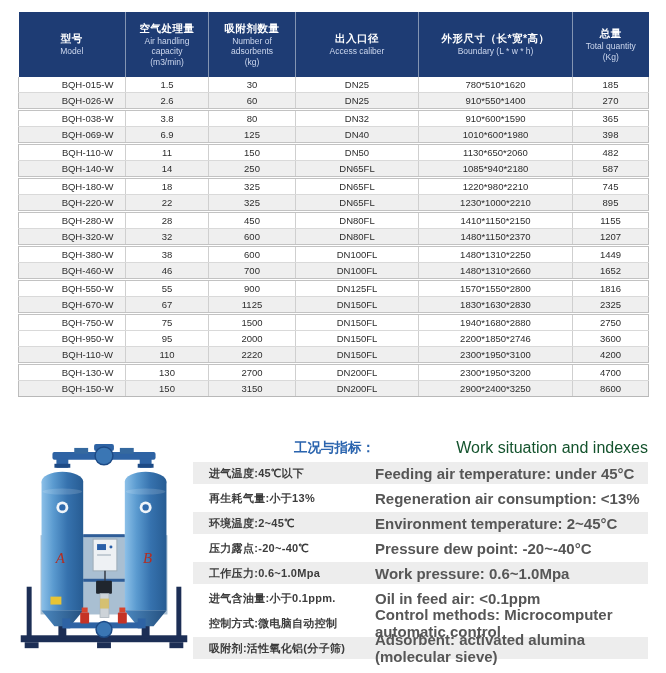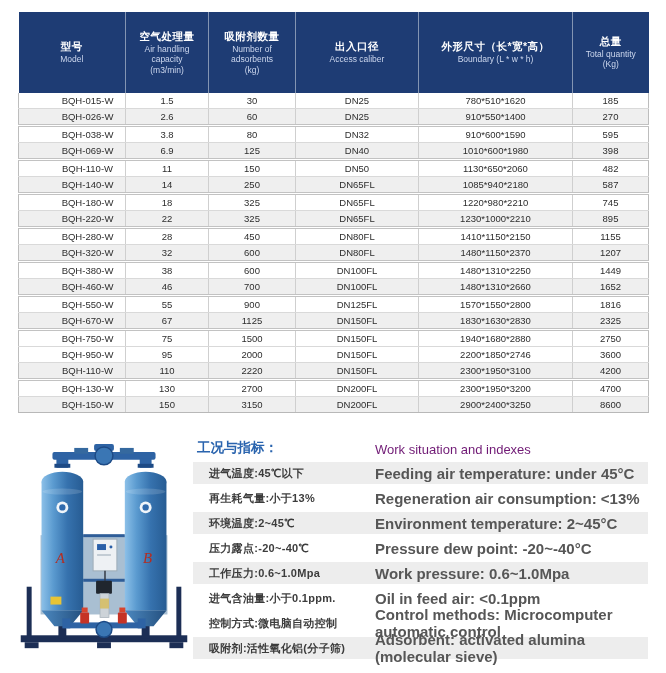--- a/index.html
+++ b/index.html
@@ -11,44 +11,44 @@
   .page{position:relative;width:666px;height:673px;background:#fff;overflow:hidden;}
 
   
   table.spec-table{
     position:absolute;left:18px;top:12px;width:630px;
     border-collapse:collapse;table-layout:fixed;
   }
   .spec-table thead tr{height:65px;}
   .spec-table th{
     background:#1e3c74;color:#ffffff;vertical-align:middle;text-align:center;
-    padding:18px 2px;font-weight:600;font-size:11px;line-height:1.25;
+    padding:2px 2px;font-weight:600;font-size:11px;line-height:1.25;
   }
   .spec-table th + th{border-left:1px solid rgba(255,255,255,0.45);}
   .spec-table th .h-zh{display:block;font-size:10.5px;letter-spacing:.5px;}
   .spec-table th .h-en{display:block;font-weight:400;font-size:8.5px;color:#ccd7ee;line-height:1.2;margin-top:1px;}
   .spec-table th .h-unit{display:block;font-weight:400;font-size:8.5px;color:#ccd7ee;line-height:1.2;}
   .spec-table td{
     height:15px;font-size:9.5px;color:#2d2d2d;text-align:center;vertical-align:middle;
     border-bottom:1px solid #d9d9d9;border-right:1px solid #cfcfcf;
     padding:0 2px;white-space:nowrap;overflow:hidden;
   }
   .spec-table td:first-child{border-left:1px solid #bdbdbd;padding-left:33px;}
   .spec-table td:last-child{border-right:1px solid #bdbdbd;}
   .spec-table tr.alt td{background:#efefef;}
   .spec-table tr.pair-end td{border-bottom:3px double #c2c2c2;}
   .spec-table tbody tr:last-child td{border-bottom:1px solid #b8b8b8;}
 
   
   .photo-wrap{position:absolute;left:14px;top:440px;width:180px;height:228px;}
   .specs{position:absolute;left:193px;top:436px;width:455px;}
-  .spec-titles{display:flex;align-items:flex-end;height:21px;margin-bottom:3px;}
+  .spec-titles{display:flex;align-items:flex-end;height:21px;margin-bottom:3px;text-align:right;}
   .spec-title-zh{width:182px;padding-left:4px;box-sizing:border-box;
     font-size:13.5px;font-weight:700;color:#2a64ae;}
-  .spec-title-en{flex:1;font-size:13px;font-weight:400;color:#701a75;}
+  .spec-title-en{flex:1;font-size:16px;font-weight:400;color:#14532d;}
   .spec-row{display:flex;height:25px;margin-bottom:0;}
   .spec-row.striped .stripe-bg{background:#ededed;}
   .spec-zh,.spec-en{display:flex;align-items:center;height:22px;margin-top:2px;}
   .spec-zh{width:182px;padding-left:16px;box-sizing:border-box;
     font-size:11px;font-weight:600;color:#3c3c3c;letter-spacing:.3px;}
   .spec-en{flex:1;font-size:15px;font-weight:700;color:#565656;}
 
   .tower-letter{
     font-family:"Liberation Serif", serif;font-style:italic;
     font-size:15px;fill:#b52c20;text-anchor:middle;
@@ -115,21 +115,21 @@
           <td>DN25</td>
           <td>910*550*1400</td>
           <td>270</td>
         </tr>
         <tr>
           <td>BQH-038-W</td>
           <td>3.8</td>
           <td>80</td>
           <td>DN32</td>
           <td>910*600*1590</td>
-          <td>595</td>
+          <td>365</td>
         </tr>
         <tr class="alt pair-end">
           <td>BQH-069-W</td>
           <td>6.9</td>
           <td>125</td>
           <td>DN40</td>
           <td>1010*600*1980</td>
           <td>398</td>
         </tr>
         <tr>

